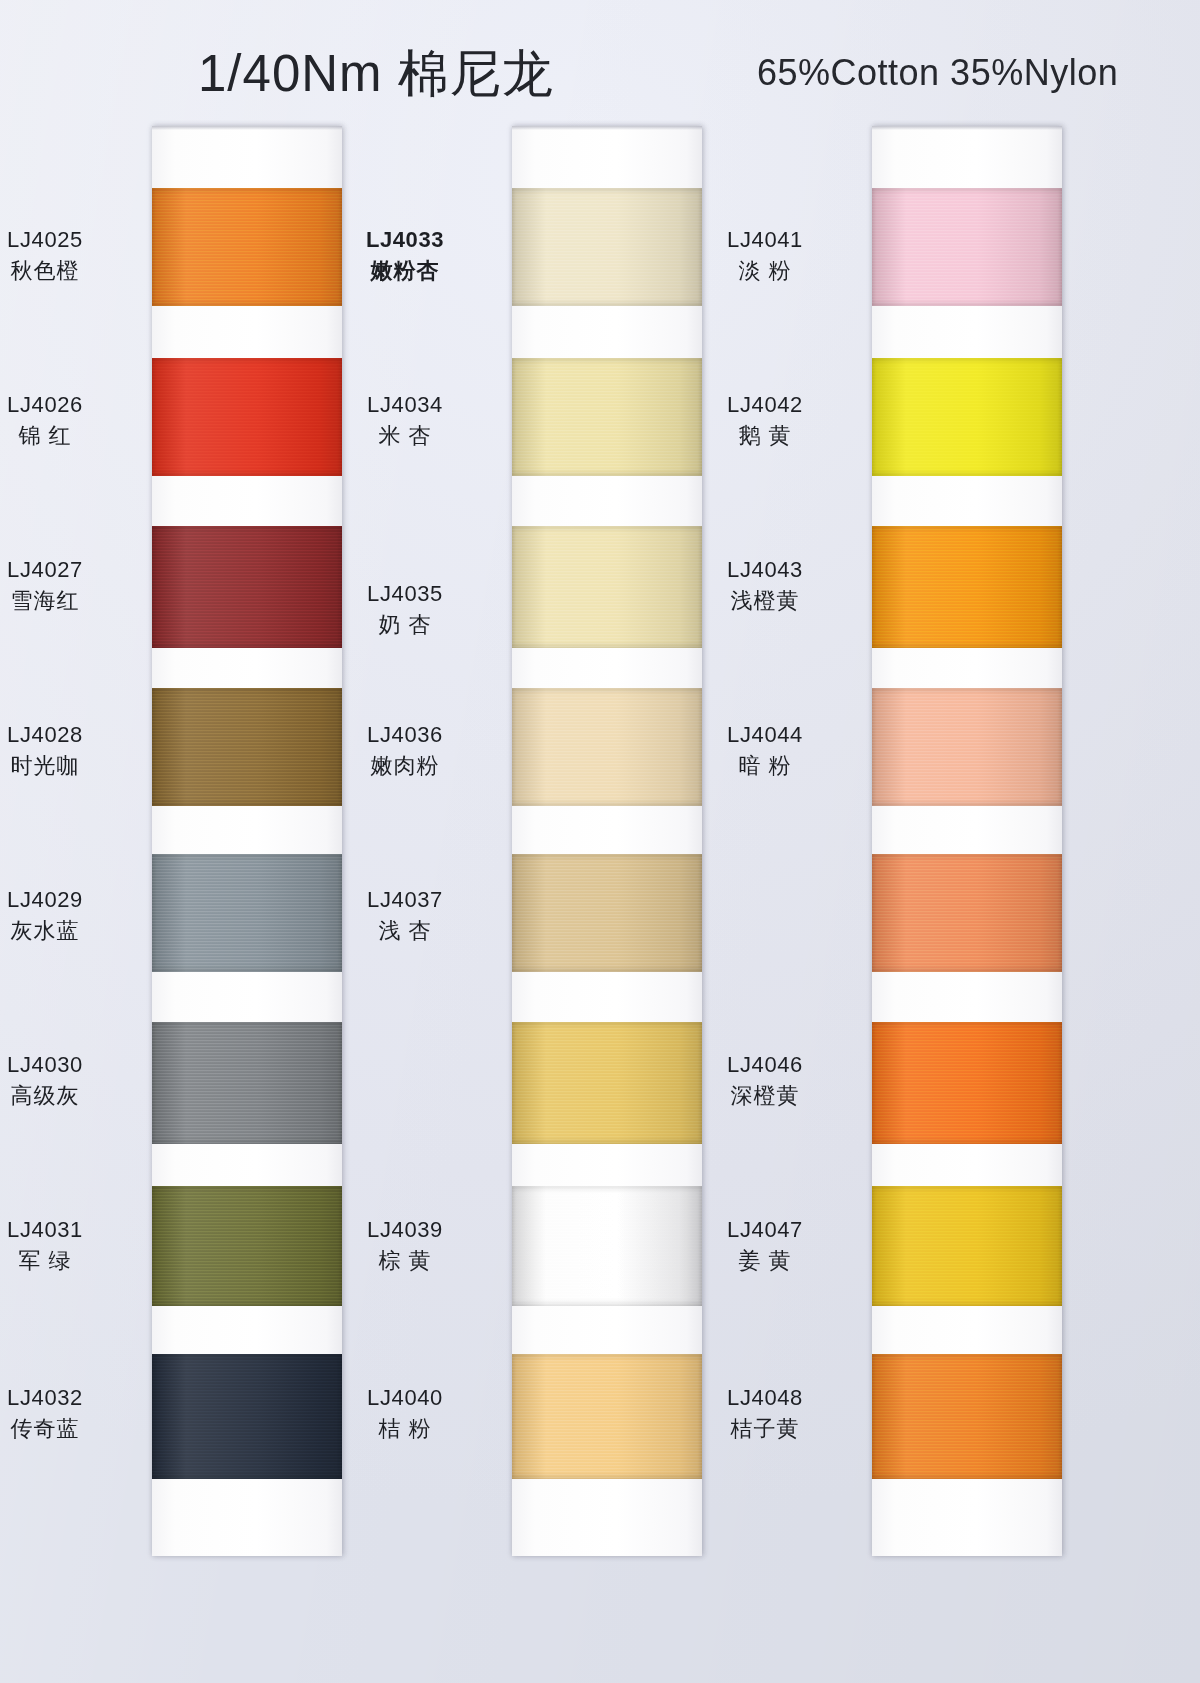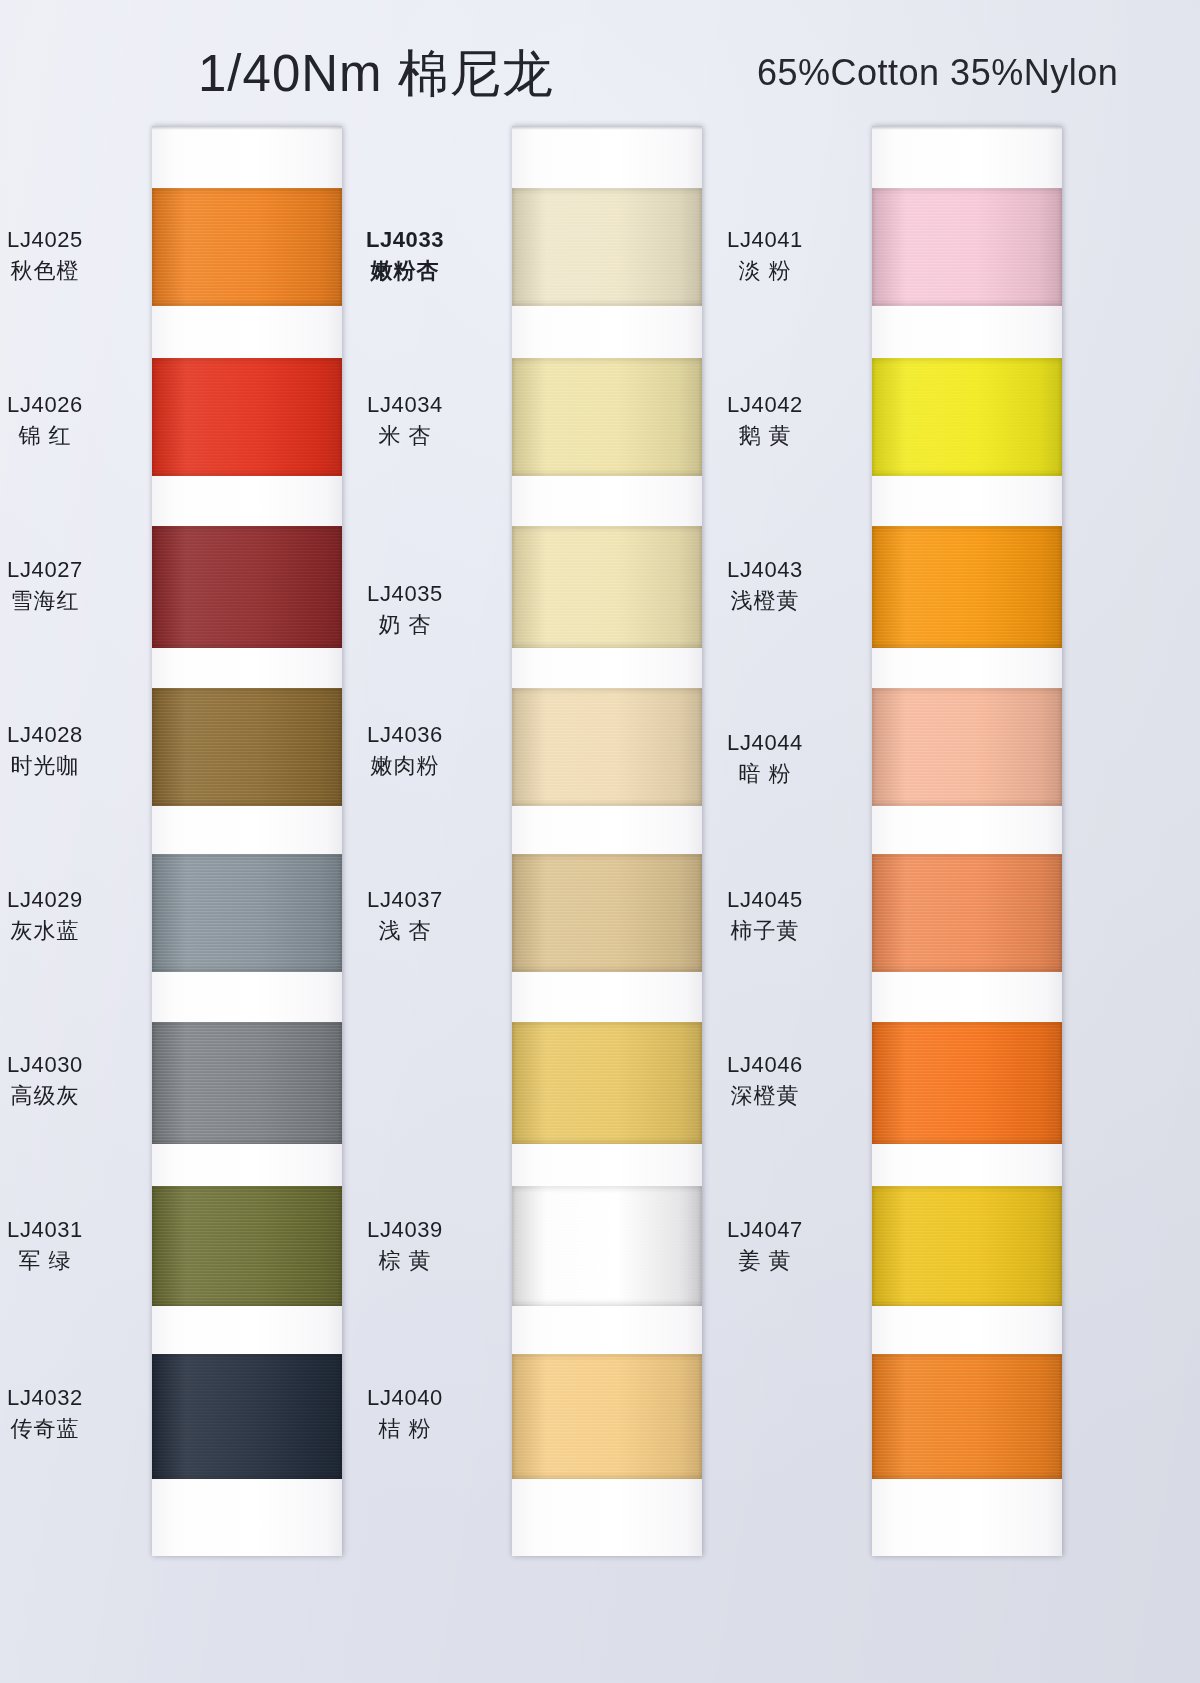--- a/index.html
+++ b/index.html
@@ -243,31 +243,27 @@
       <div class="shade"></div>
     </div>
     <div class="label lab-left" style="top: 430px;">
       <span class="code">LJ4043</span>
       <span class="name">浅橙黄</span>
     </div>
     <div class="band" style="top: 562px; height: 118px; background: rgb(247, 183, 154);">
       <div class="tex"></div>
       <div class="shade"></div>
     </div>
-    <div class="label lab-left" style="top: 595px; margin-top: 8px;">
+    <div class="label lab-left" style="top: 595px;">
       <span class="code">LJ4044</span>
       <span class="name">暗  粉</span>
     </div>
     <div class="band" style="top: 728px; height: 118px; background: rgb(240, 139, 88);">
       <div class="tex"></div>
       <div class="shade"></div>
-    </div>
-    <div class="label lab-left" style="top: 760px;">
-      <span class="code">LJ4045</span>
-      <span class="name">柿子黄</span>
     </div>
     <div class="band" style="top: 896px; height: 122px; background: rgb(245, 114, 28);">
       <div class="tex"></div>
       <div class="shade"></div>
     </div>
     <div class="label lab-left" style="top: 925px;">
       <span class="code">LJ4046</span>
       <span class="name">深橙黄</span>
     </div>
     <div class="band" style="top: 1060px; height: 120px; background: rgb(237, 195, 30);">
@@ -275,13 +271,17 @@
       <div class="shade"></div>
     </div>
     <div class="label lab-left" style="top: 1090px;">
       <span class="code">LJ4047</span>
       <span class="name">姜  黄</span>
     </div>
     <div class="band" style="top: 1228px; height: 125px; background: rgb(239, 128, 34);">
       <div class="tex"></div>
       <div class="shade"></div>
     </div>
+    <div class="label lab-left" style="top: 1258px;">
+      <span class="code">LJ4048</span>
+      <span class="name">桔子黄</span>
+    </div>
   </div>
 
 </body></html>

